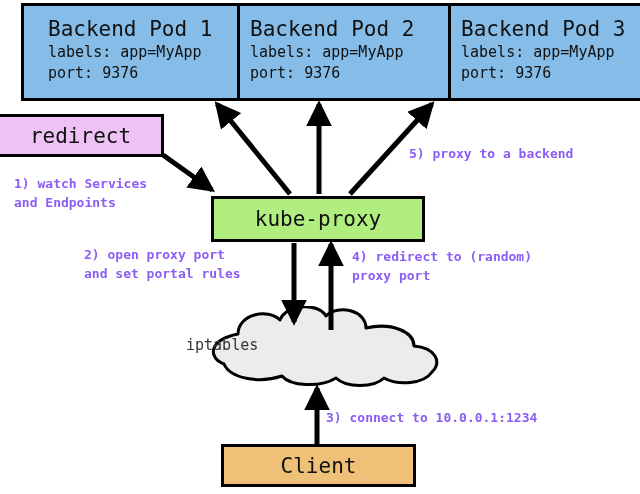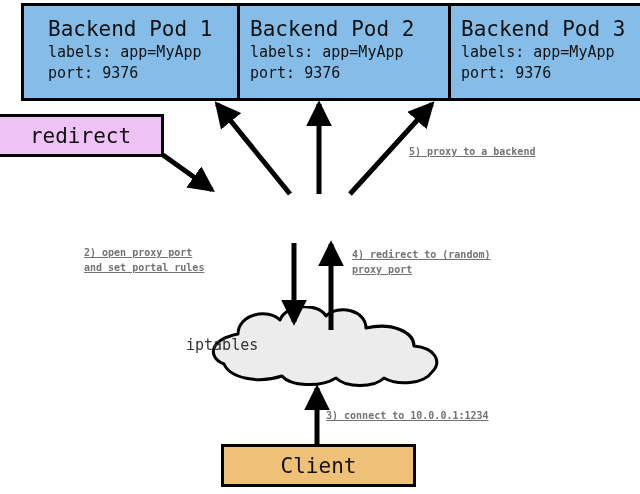--- a/index.html
+++ b/index.html
@@ -18,22 +18,22 @@
   #apiserver .title{font-size:21px;color:#111;}
   #kubeproxy{left:211px;top:196px;width:214px;height:46px;background:#b0ee80;
              align-items:center;justify-content:center;}
   #kubeproxy .title{font-size:21px;color:#111;}
   #client{left:221px;top:444px;width:195px;height:43px;background:#efc178;
           align-items:center;justify-content:center;}
   #client .title{font-size:21px;color:#111;}
   .cloudwrap{position:absolute;left:186px;top:306px;width:280px;height:82px;}
   .cloudlabel{position:absolute;left:186px;top:336px;width:280px;text-align:left;
               font-size:15px;color:#333;}
-  .note{position:absolute;font-weight:bold;font-size:10px;color:#737373;line-height:1.45;
-        white-space:pre;text-decoration:underline;}
+  .note{position:absolute;font-weight:bold;font-size:13px;color:#8b5cf6;line-height:1.45;
+        white-space:pre;}
   #note1{left:14px;top:175px;}
   #note2{left:84px;top:246px;}
   #note4{left:352px;top:248px;}
   #note5{left:409px;top:145px;}
   #note3{left:326px;top:409px;}
   svg.ov{position:absolute;left:0;top:0;width:640px;height:494px;pointer-events:none;}
 </style>
 </head>
 <body>
 
@@ -54,20 +54,23 @@
   <div class="box pod" id="pod3">
     <div class="title">Backend Pod 3</div>
     <div class="line">labels: app=MyApp</div>
     <div class="line">port: 9376</div>
   </div>
 
   <div class="box" id="apiserver">
     <div class="title">redirect</div>
   </div>
 
+  <div class="box" id="kubeproxy">
+    <div class="title">kube-proxy</div>
+  </div>
 
   <div class="cloudwrap">
     <svg viewBox="0 0 280 82" width="280" height="82">
       <path d="M 52 28
                C 52 8, 82 2, 94 14
                C 100 -2, 132 -4, 140 10
                C 152 -2, 180 4, 180 22
                C 206 16, 228 26, 228 40
                C 250 42, 256 56, 246 66
                C 238 78, 212 80, 198 72
@@ -98,20 +101,22 @@
 
     <line x1="350" y1="194" x2="432" y2="104" stroke="#000" stroke-width="5" marker-end="url(#ah)"></line>
 
     <line x1="294" y1="243" x2="294" y2="322" stroke="#000" stroke-width="5" marker-end="url(#ah)"></line>
 
     <line x1="331" y1="330" x2="331" y2="244" stroke="#000" stroke-width="5" marker-end="url(#ah)"></line>
 
     <line x1="317" y1="444" x2="317" y2="388" stroke="#000" stroke-width="5" marker-end="url(#ah)"></line>
   </svg>
 
+  <div class="note" id="note1">1) watch Services
+and Endpoints</div>
   <div class="note" id="note2">2) open proxy port
 and set portal rules</div>
   <div class="note" id="note4">4) redirect to (random)
 proxy port</div>
   <div class="note" id="note5">5) proxy to a backend</div>
   <div class="note" id="note3">3) connect to 10.0.0.1:1234</div>
 
 </div>
 
 </body></html>

